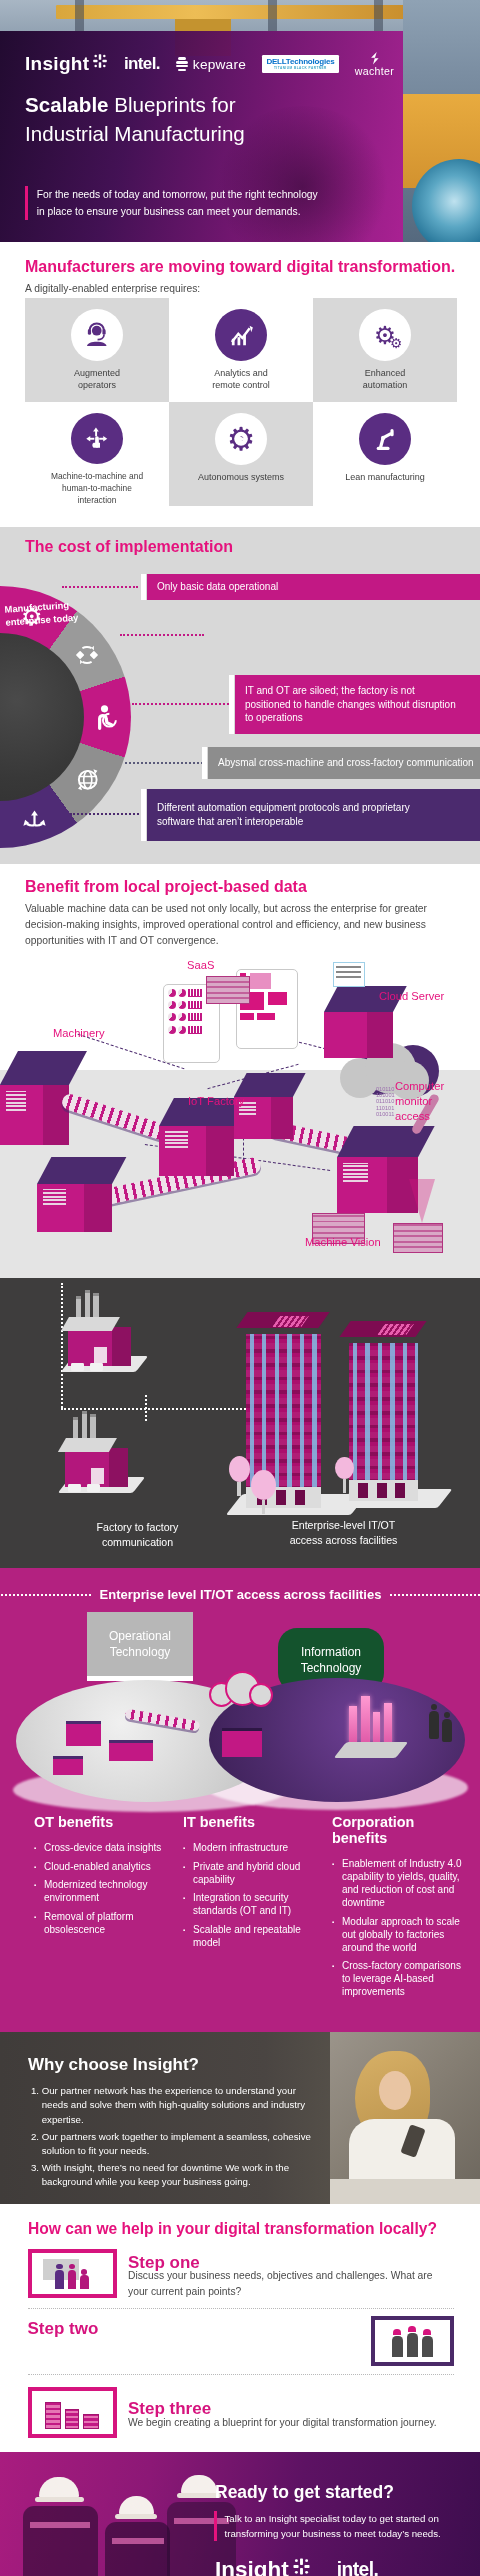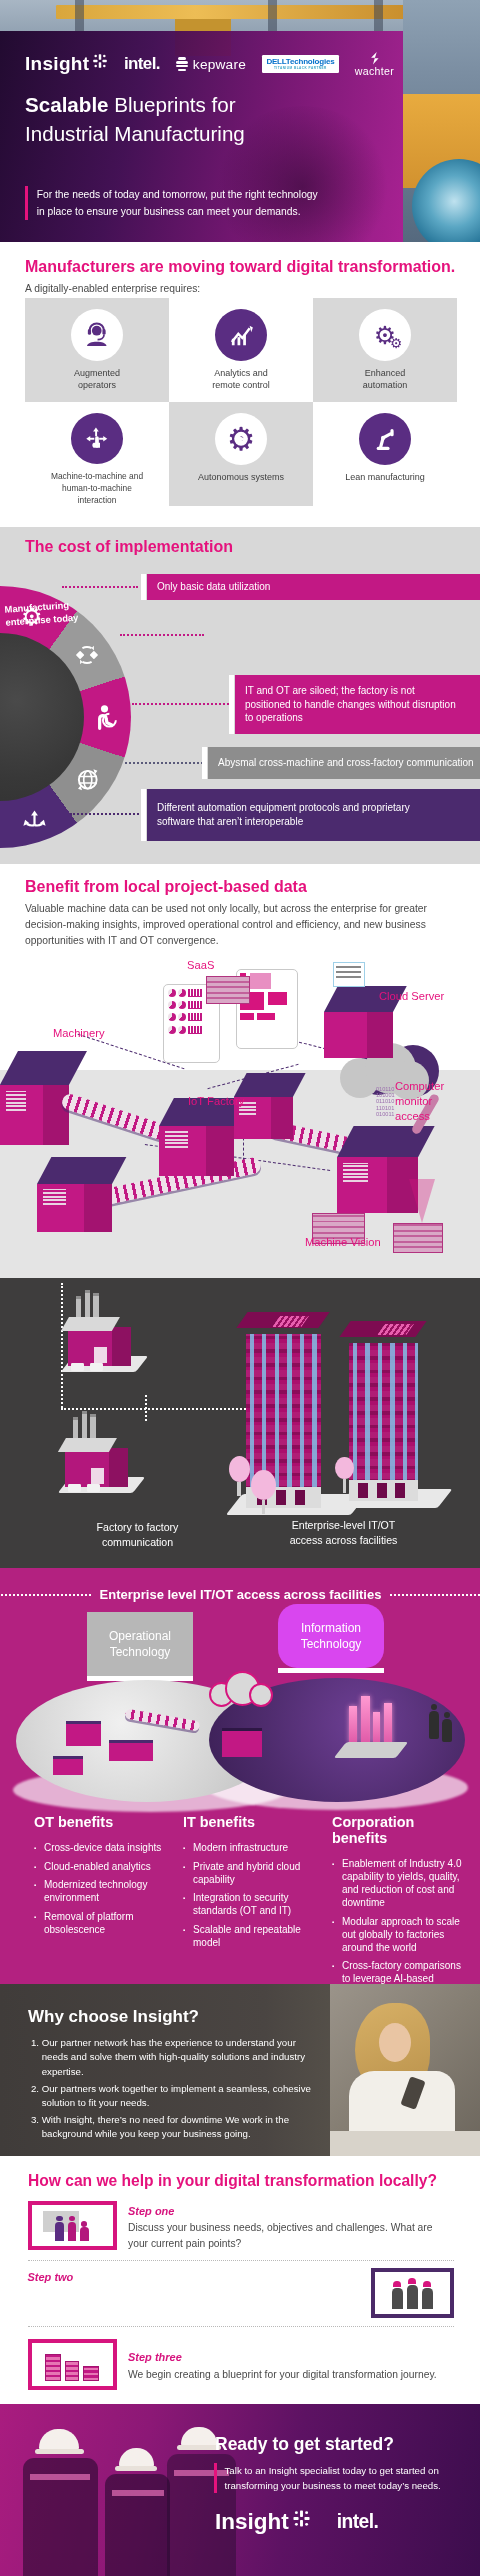--- a/index.html
+++ b/index.html
@@ -118,27 +118,27 @@
   .tower .roof { position:absolute; left:-3.7px; width:82px; height:16px; background:#7e0b51; transform:skewX(-35deg); }
   .tower .panelroof { position:absolute; width:29px; height:11.2px; background:repeating-linear-gradient(90deg,#e75fae 0 3.1px,#98105f 3.1px 5.6px); transform:skewX(-35deg); }
   .tower .base { position:absolute; left:0; bottom:7.5px; width:75px; height:21px; background:#dcdcdc; }
   .tower .door { position:absolute; bottom:10px; width:10px; height:15px; background:#6d0a49; }
   .tree { position:absolute; }
   .tree .crown { width:21px; height:26px; border-radius:50%; background:#f3b8dd; }
   .tree .trunk { width:3.1px; height:13.7px; background:#cfcfcf; margin:0 auto; }
   .sec4-caption { position:absolute; color:#fff; font-size:10.6px; line-height:15px; text-align:center; }
 
   
-  .sec5 { height:416px; background:#b32180; }
+  .sec5 { height:464px; background:#b32180; }
   .sec5-header { position:absolute; left:0; top:19px; width:481px; display:flex; align-items:center; justify-content:center; gap:8.7px; color:#fff; font-weight:bold; font-size:13px; }
   .hdots { border-top:2.5px dotted #fff; width:90px; height:0; }
   .otit { position:absolute; width:106px; height:64px; display:flex; align-items:center; justify-content:center; text-align:center; color:#fff; font-size:12px; line-height:16px; }
   .otit::after { content:""; position:absolute; left:0; right:0; bottom:-5px; height:5px; background:#fff; }
   .ot-box { left:87px; top:44px; background:#b7b7b7; }
-  .it-box { left:278px; top:36px; background:#d946ef;border-radius:19px; }
+  .it-box { left:278px; top:60px; background:#14532d;border-radius:19px; }
   .venn { position:absolute; left:0; top:94px; width:481px; height:156px; }
   .venn .shadow { position:absolute; border-radius:50%; background:rgba(255,255,255,.65); filter:blur(1.2px); }
   .venn .lobe { position:absolute; border-radius:50%; }
   .lobe.gray { background:radial-gradient(circle at 40% 35%, #f0f0f0 0%, #d2d2d2 60%, #bdbdbd 100%); }
   .lobe.purple { background:radial-gradient(circle at 60% 35%, #6d3f94 0%, #4f2c6e 55%, #3a1f54 100%); }
   .vcloud { position:absolute; }
   .vcloud i { position:absolute; border-radius:50%; background:#d9d9d9; border:2.5px solid #d6147e; }
   .mini-machine { position:absolute; background:#c21884; border-top:3.7px solid #4b2a6e; }
   .citybar { position:absolute; background:linear-gradient(180deg,#ff9ad2,#e05aa8); box-shadow:0 0 5px rgba(255,154,210,.8); }
   .personsil { position:absolute; width:10px; height:27.5px; background:#2e2e2e; border-radius:4.4px 4.4px 1.9px 1.9px; }
@@ -154,21 +154,21 @@
   .sec6 h2 { position:absolute; left:28px; top:22.5px; color:#fff; font-size:17px; font-weight:bold; }
   .sec6 ol { position:absolute; left:28px; top:52px; width:293px; color:#fff; font-size:9.7px; line-height:14.4px; padding-left:13.7px; }
   .sec6 li { margin-bottom:2.5px; }
 
   
   .sec7 { height:248px; background:#fff; }
   .sec7 h2 { position:absolute; left:28px; top:16px; color:#e5127d; font-size:15.6px; font-weight:bold; }
   .stepimg { position:absolute; background:#fff; display:flex; align-items:flex-end; justify-content:center; gap:3.7px; padding:5px; }
   .b-mag { border:4.4px solid #d6147e; }
   .b-pur { border:4.4px solid #4b2a68; }
-  .step-title { position:absolute; color:#d6147e; font-weight:bold; font-size:11px;font-style:italic; }
+  .step-title { position:absolute; color:#d6147e; font-weight:bold; font-size:17px; }
   .step-text { position:absolute; color:#4a4a4a; font-size:10.3px; line-height:15.6px; }
   .stepdots { position:absolute; left:27.5px; width:426px; border-top:1.9px dotted #b9b9b9; }
   .fig { width:8.7px; height:19px; background:#5a2d82; border-radius:3.7px 3.7px 0 0; position:relative; }
   .fig::before { content:""; position:absolute; top:-6.2px; left:1.2px; width:6.2px; height:5.6px; border-radius:50%; background:#5a2d82; }
   .fig.m { background:#b3177c; } .fig.m::before { background:#b3177c; }
   .screen-g { position:absolute; left:11.2px; top:6.2px; width:36px; height:21px; background:#cfcfcf; }
   .worker { width:11.2px; height:21px; background:#4c4c4c; border-radius:4.4px 4.4px 0 0; position:relative; }
   .worker::before { content:""; position:absolute; top:-6.9px; left:1.2px; width:8px; height:5.6px; border-radius:3.7px 3.7px 0 0; background:#d6147e; }
   .bldg { background:repeating-linear-gradient(0deg,#e675b4 0 2.5px,#c21884 2.5px 5px); border:1.2px solid #a31370; }
 
@@ -371,21 +371,21 @@
         <path d="M4 22 l2-7 5 4 z"></path>
           <path d="M8 20 c4 2 7 2 9 1" fill="none" stroke="#fff" stroke-width="2.6"></path>
         <path d="M30 22 l-2-7 -5 4 z"></path>
           <path d="M26 20 c-4 2 -7 2 -9 1" fill="none" stroke="#fff" stroke-width="2.6"></path>
       </svg>
     </div>
 
     <div class="leader" style="left:62px; top:59px; width:76px; border-color:#c21884"></div>
     <div class="callout c-mag" style="left:147px; top:47px; width:334px; height:26px">
       <span class="accent"></span>
-      <span>Only basic data utilization</span>
+      <span>Only basic data operational</span>
     </div>
 
     <div class="leader" style="left:120px; top:107px; width:84px; border-color:#c21884"></div>
 
     <div class="leader" style="left:132px; top:176px; width:97px; border-color:#c21884"></div>
     <div class="callout c-mag" style="left:235px; top:148px; width:246px; height:59px">
       <span class="accent"></span>
       <span style="max-width:218px">IT and OT are siloed; the factory is not positioned to handle changes without disruption to operations</span>
     </div>
 

